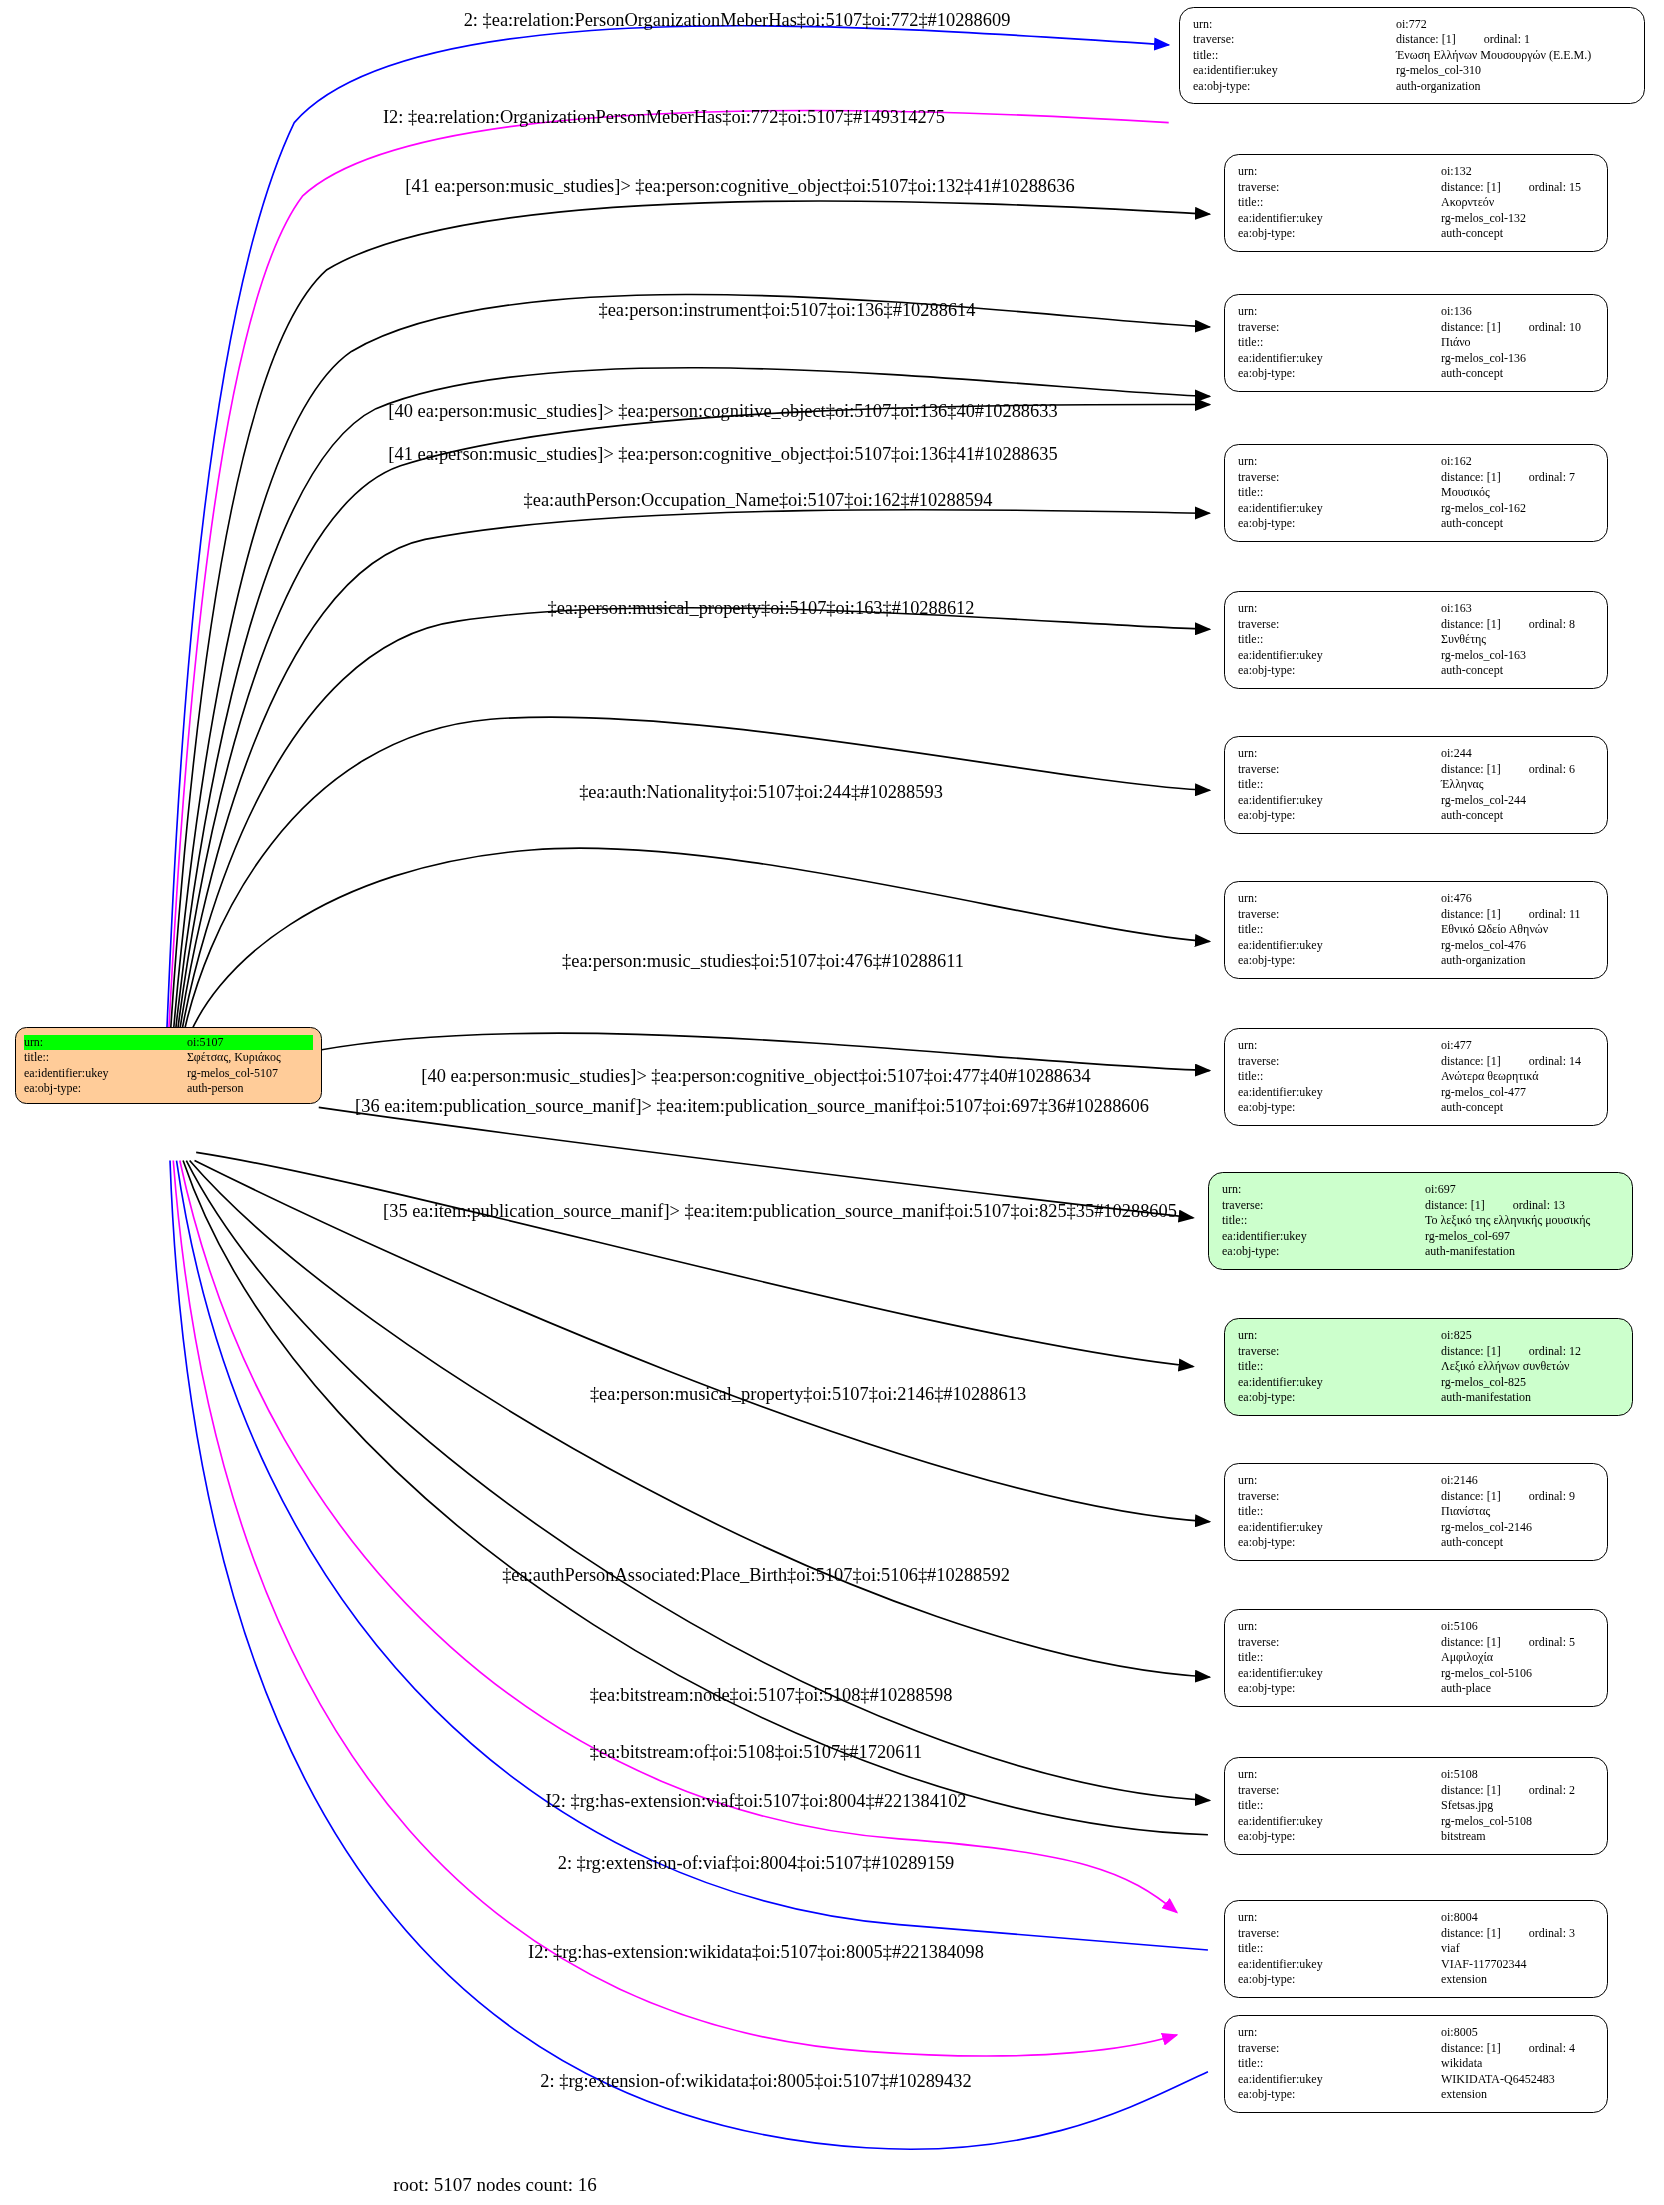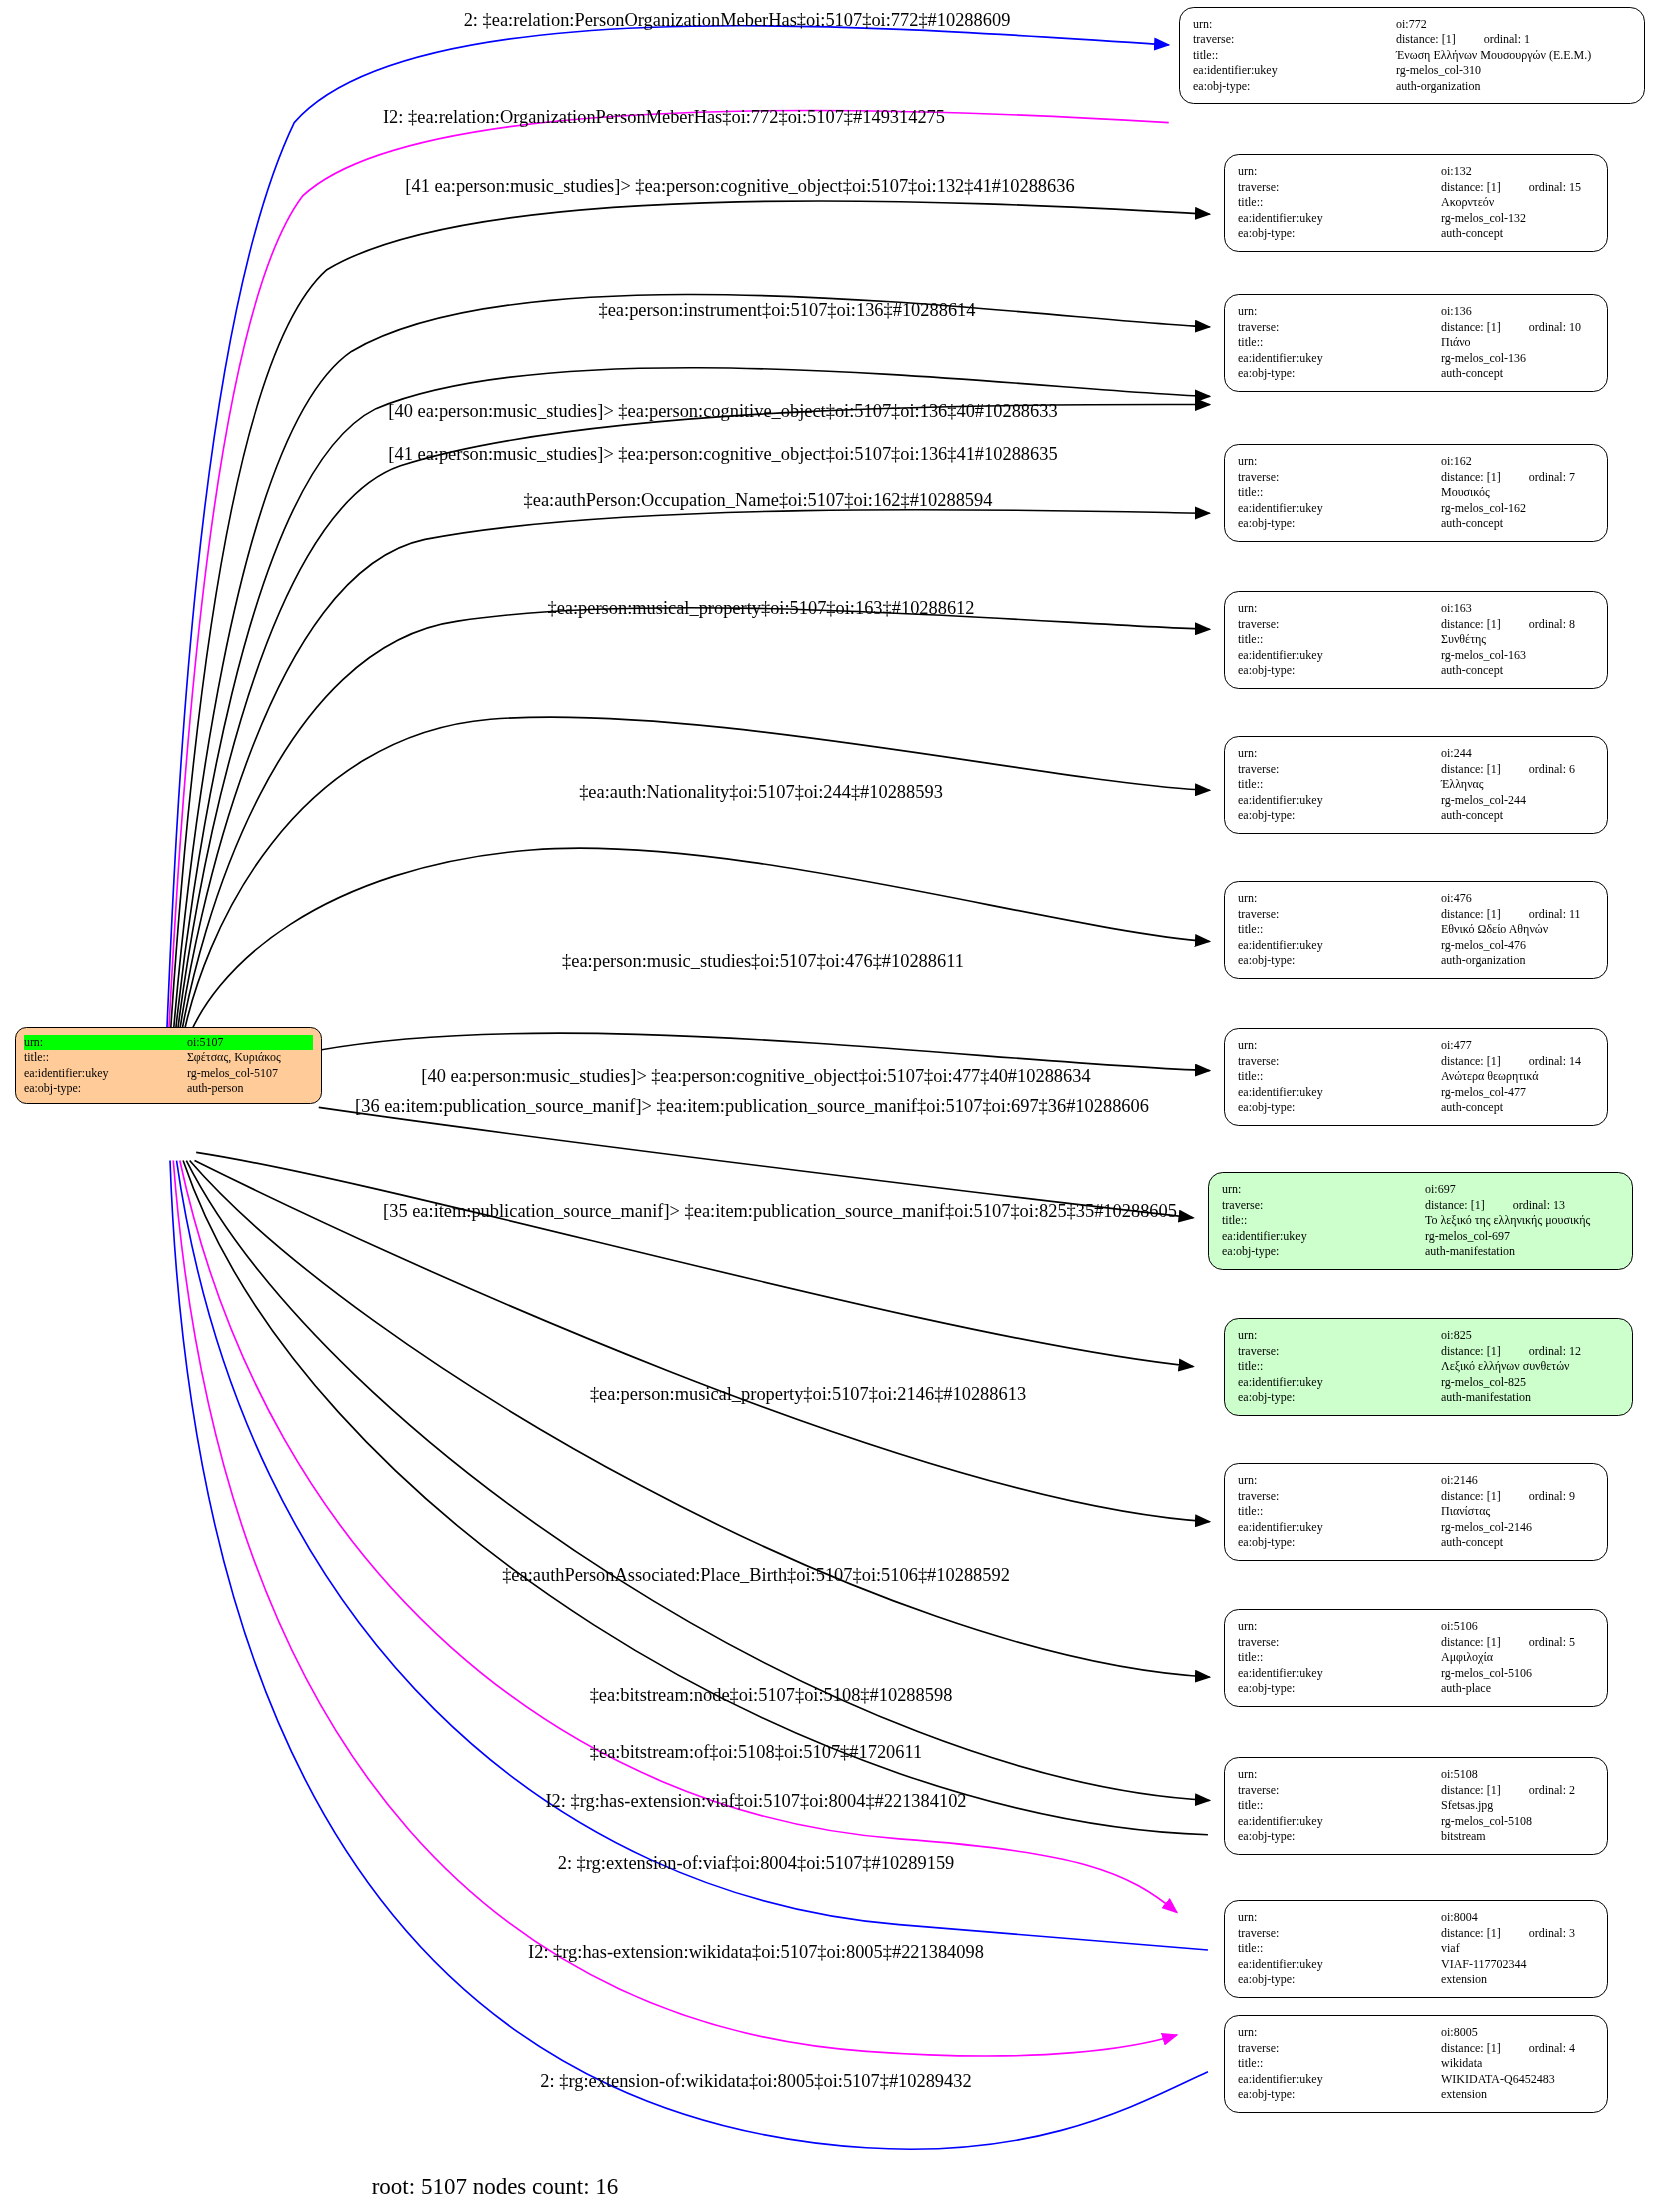--- a/index.html
+++ b/index.html
@@ -68,21 +68,21 @@
   .edge-label {
     position: absolute;
     font-size: 18.4px;
     color: #000000;
     white-space: nowrap;
     transform: translateX(-50%);
     line-height: 1;
   }
   .footer {
     position: absolute;
-    font-size: 23px;
+    font-size: 19px;
     white-space: nowrap;
     transform: translateX(-50%);
   }
 </style>
 </head>
 <body>
 
 <div id="canvas">
 
   <svg class="edges" viewBox="0 0 2036 2698">

